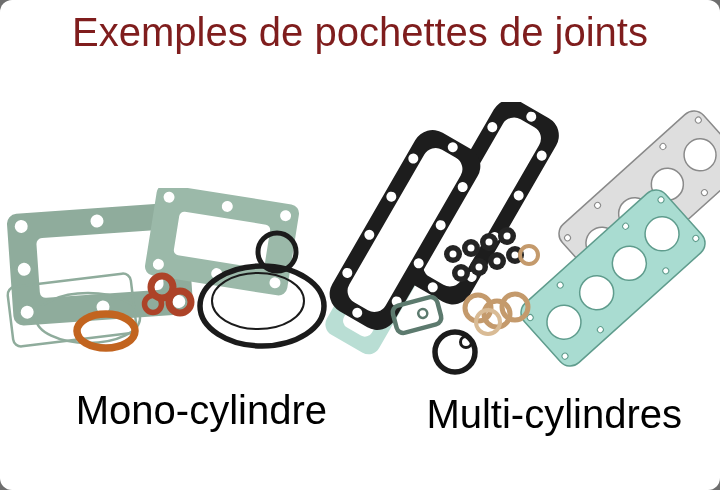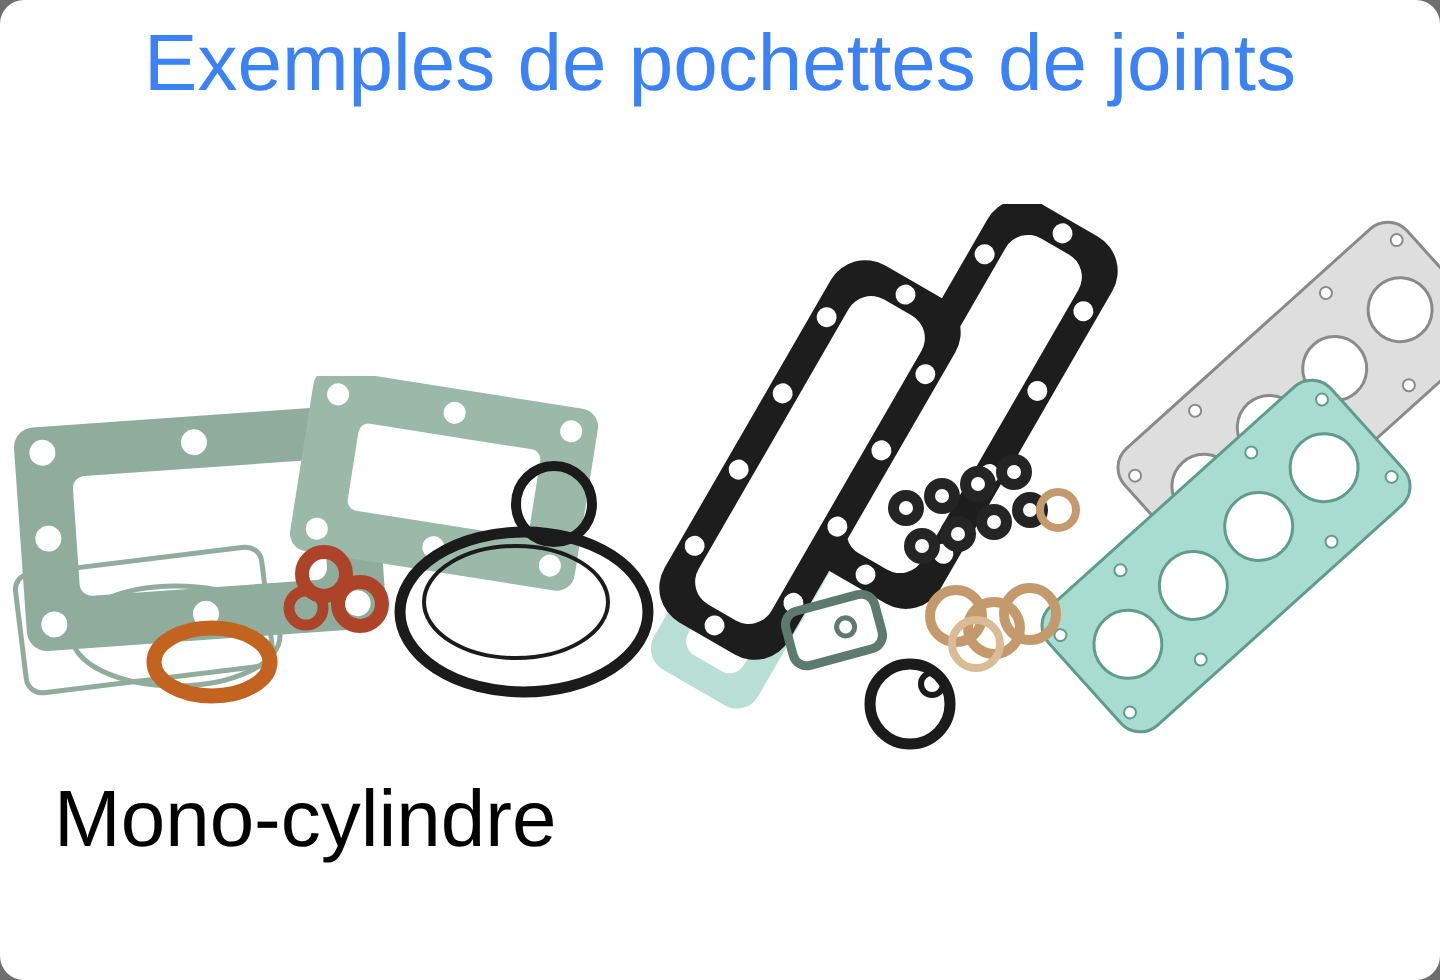--- a/index.html
+++ b/index.html
@@ -18,31 +18,31 @@
     background: #ffffff;
     border-radius: 12px;
     overflow: hidden;
   }
   .title {
     position: absolute;
     top: 10px;
     left: 0;
     width: 720px;
     text-align: center;
-    color: #3b82f6;
+    color: #7f1d1d;
     font-size: 40px;
     line-height: 44px;
     font-weight: 400;
   }
   .caption {
     position: absolute;
     color: #000000;
     font-size: 40px;
     font-weight: 400;
-    text-align: left;
+    text-align: right;
   }
   #caption-left  { top: 388px; left: 27px;  width: 300px; }
   #caption-right { top: 392px; left: 382px; width: 300px; }
   svg.fig { position: absolute; }
   #fig-left  { left: 0px;   top: 188px; }
   #fig-right { left: 320px; top: 102px; }
 </style>
 </head>
 <body>
 
@@ -200,14 +200,15 @@
       <circle cx="6" cy="0" r="4.5" fill="none" stroke="#5c7a6e" stroke-width="2.5"></circle>
     </g>
 
     <g>
       <circle cx="135" cy="250" r="20" fill="none" stroke="#1b1b1b" stroke-width="5.5"></circle>
       <circle cx="146" cy="240" r="5.5" fill="none" stroke="#1b1b1b" stroke-width="3"></circle>
     </g>
   </svg>
 
   <div id="caption-left" class="caption">Mono-cylindre</div>
+  <div id="caption-right" class="caption">Multi-cylindres</div>
 
 </div>
 
 </body></html>

